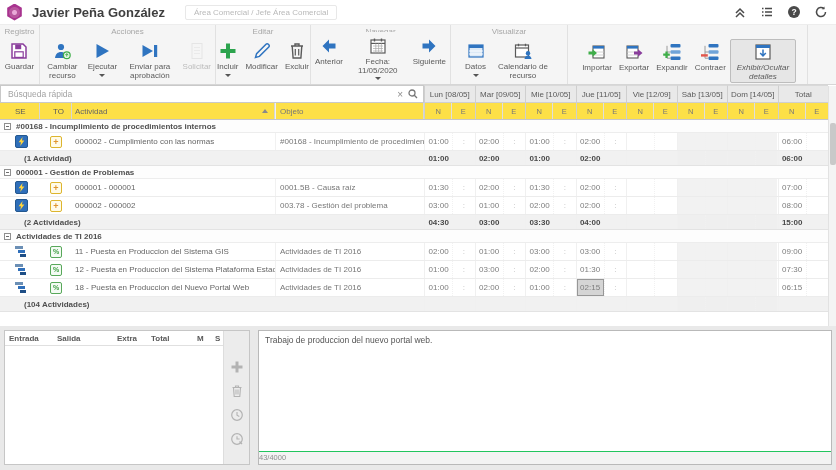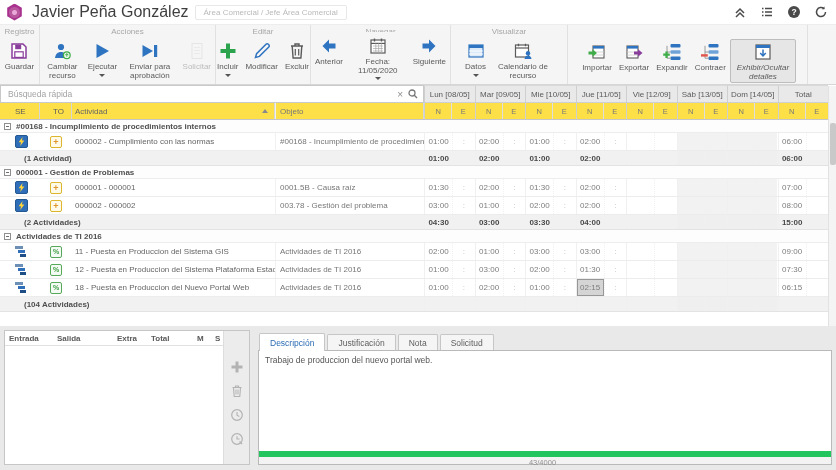--- a/index.html
+++ b/index.html
@@ -10,21 +10,21 @@
     background:#ffffff; color:#555;
     -webkit-font-smoothing:antialiased;
   }
   .app { position:relative; width:836px; height:470px; }
 
   
   .topbar { height:24px; display:flex; align-items:center; padding:0 8px 0 6px; background:#fff; }
   .logo { width:17px; height:17px; margin-right:9px; flex:0 0 auto;
     clip-path:polygon(50% 0,93% 25%,93% 75%,50% 100%,7% 75%,7% 25%);
     background:radial-gradient(circle at 50% 50%, #e9a9d8 0 2px, #b8569e 3px 5px, #a8338f 6px); }
-  .username { font-size:16px; font-weight:normal; color:#3f3f3f; margin-right:6px; white-space:nowrap; }
+  .username { font-size:13px; font-weight:bold; color:#3f3f3f; margin-right:20px; white-space:nowrap; }
   .role { font-size:8px; color:#b9b9b9; border:1px solid #e8e8e8; border-radius:2px; padding:2px 8px; white-space:nowrap; }
   .topicons { margin-left:auto; display:flex; align-items:center; gap:13px; }
   .topicons svg { width:14px; height:14px; display:block; }
 
   
   .ribbon { height:61px; background:#f5f5f5; border-top:1px solid #ededed; border-bottom:1px solid #d6d6d6; display:flex; }
   .rgroup { border-right:1px solid #e1e1e1; display:flex; flex-direction:column; flex:0 0 auto; }
   .rgroup.filler { flex:1; border-right:none; }
   .rgroup-label { font-size:8px; color:#a8a8a8; text-align:center; padding-top:2px; height:12px; white-space:nowrap; overflow:hidden; }
   .rbtns { flex:1; display:flex; align-items:flex-start; justify-content:center; gap:1px; padding:1px 1px 2px; }
@@ -117,22 +117,22 @@
   .etoolbar svg { width:14px; height:14px; display:block; }
   .bsplit { width:8px; flex:0 0 auto; }
 
   .detail { flex:1; display:flex; flex-direction:column; }
   .tabs { height:20px; display:flex; align-items:flex-end; padding-left:1px; }
   .tab { font-size:8.5px; color:#5f5f5f; background:#f5f5f5; border:1px solid #c6c6c6; border-bottom:none;
          border-radius:2px 2px 0 0; padding:3px 10px 3px; margin-right:2px; position:relative; top:1px; }
   .tab.active { background:#fff; color:#2b6cb3; z-index:2; padding-top:4px; }
   .dcontent { flex:1; background:#fff; border:1px solid #b9b9b9; display:flex; flex-direction:column; position:relative; z-index:1; }
   .dtext { flex:1; padding:4px 6px; font-size:8.5px; color:#555; line-height:11px; }
-  .dcounter { height:13px; background:#f3f3f3; border-top:6px solid #22c55e; font-size:7.5px; color:#8f8f8f;
-              text-align:center; padding:1px 5px 0 0; }
+  .dcounter { height:13px; background:#f3f3f3; border-top:1px solid #22c55e; font-size:7.5px; color:#8f8f8f;
+              text-align:left; padding:1px 5px 0 0; }
 </style>
 </head>
 <body>
 
 <div class="app">
 
   <div class="topbar">
     <div class="logo"></div>
     <div class="username">Javier Peña González</div>
     <div class="role">Área Comercial / Jefe Área Comercial</div>
@@ -894,26 +894,20 @@
           <svg viewBox="0 0 14 14">
               <circle cx="7" cy="7" r="5.3" fill="none" stroke="#b3b3b3" stroke-width="1.2"></circle>
               <path d="M9.5 9.5 12 12" stroke="#b3b3b3" stroke-width="1.2"></path>
               <path d="M7 4.2v2.8h2.6" fill="none" stroke="#b3b3b3" stroke-width="1.1"></path>
             </svg>
         </span>
       </div>
     </div>
     <div class="bsplit"></div>
     <div class="detail">
-      <div class="tabs" id="tabs">
-          <div class="tab active">Descripción</div>
-          <div class="tab">Justificación</div>
-          <div class="tab">Nota</div>
-          <div class="tab">Solicitud</div>
-        </div>
       <div class="dcontent">
         <div class="dtext">Trabajo de produccion del nuevo portal web.</div>
         <div class="dcounter">43/4000</div>
       </div>
     </div>
   </div>
 
 </div>
 
 </body></html>

